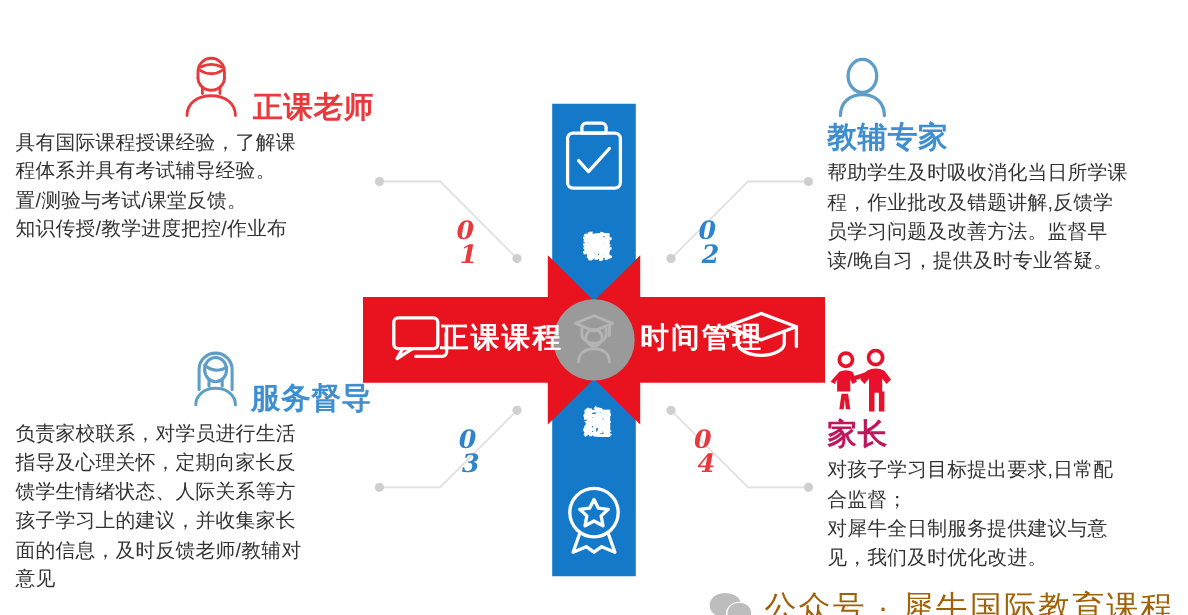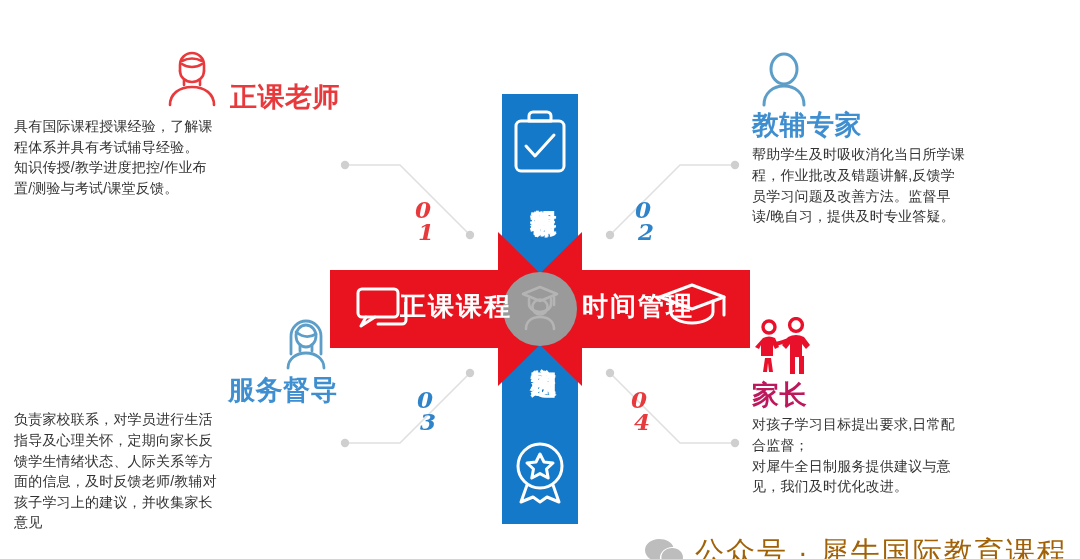--- a/index.html
+++ b/index.html
@@ -22,21 +22,21 @@
   .q-head.right{justify-content:flex-start;}
   .q-head.left{justify-content:flex-end;}
   .q-icon{width:64px;height:64px;display:block;flex:0 0 auto;}
   .q-title{
     font-size:27px;line-height:1.05;font-weight:700;
     letter-spacing:.5px;white-space:nowrap;
   }
   .q-title.red{color:#e8393c;}
   .q-title.blue{color:#3f8fd0;}
   .q-body{
-    font-size:14px;line-height:1.47;color:#333333;
+    font-size:18px;line-height:1.47;color:#333333;
     letter-spacing:.2px;margin-top:5px;
   }
   .q-body p{margin:0;}
 
   
   #quad-main-teacher{left:14px;top:8px;text-align:left;}
   #quad-main-teacher .q-head{justify-content:flex-end;margin-right:4px;}
   
   #quad-assistant-expert{left:752px;top:8px;text-align:left;}
   
@@ -123,22 +123,22 @@
         <path d="M22 14 q10 -5 20 0"></path>
         <path d="M20 24 a12 11 0 0 0 24 0"></path>
         <path d="M24 33 v5 M40 33 v5"></path>
         <path d="M10 58 c0 -11 9 -18 22 -18 s22 7 22 18"></path>
       </svg>
       <div class="q-title red">正课老师</div>
     </div>
     <div class="q-body">
       <p>具有国际课程授课经验，了解课</p>
       <p>程体系并具有考试辅导经验。</p>
+      <p>置/测验与考试/课堂反馈。</p>
       <p>知识传授/教学进度把控/作业布</p>
-      <p>置/测验与考试/课堂反馈。</p>
     </div>
   </div>
 
   <div class="quad" id="quad-assistant-expert">
     <div class="q-head right">
       <div style="display:flex;flex-direction:column;align-items:flex-start;">
         <svg class="q-icon" viewBox="0 0 64 64" fill="none" stroke="#5d9ec9" stroke-width="3" stroke-linecap="round" stroke-linejoin="round">
           <ellipse cx="32" cy="22" rx="13" ry="15"></ellipse>
           <path d="M12 58 c0 -12 9 -19 20 -19 s20 7 20 19"></path>
         </svg>
@@ -148,37 +148,37 @@
     <div class="q-body">
       <p>帮助学生及时吸收消化当日所学课</p>
       <p>程，作业批改及错题讲解,反馈学</p>
       <p>员学习问题及改善方法。监督早</p>
       <p>读/晚自习，提供及时专业答疑。</p>
     </div>
   </div>
 
   <div class="quad" id="quad-service-supervisor">
     <div class="q-head left">
-      <div style="display:flex;flex-direction:column;align-items:flex-end;">
+      <div style="display:flex;align-items:flex-end;">
         <svg class="q-icon" viewBox="0 0 64 64" fill="none" stroke="#5d9ec9" stroke-width="2.8" stroke-linecap="round" stroke-linejoin="round">
           <path d="M17 42 V24 a15 15 0 0 1 30 0 v18"></path>
           <path d="M22 24 a10 11 0 0 0 20 0 a10 11 0 0 0 -20 0"></path>
           <path d="M22 20 q10 8 20 2"></path>
           <path d="M26 33 v6 M38 33 v6"></path>
           <path d="M14 56 c0 -9 8 -15 18 -15 s18 6 18 15"></path>
         </svg>
         <div class="q-title blue">服务督导</div>
       </div>
     </div>
     <div class="q-body">
       <p>负责家校联系，对学员进行生活</p>
       <p>指导及心理关怀，定期向家长反</p>
       <p>馈学生情绪状态、人际关系等方</p>
+      <p>孩子学习上的建议，并收集家长</p>
       <p>面的信息，及时反馈老师/教辅对</p>
-      <p>孩子学习上的建议，并收集家长</p>
       <p>意见</p>
     </div>
   </div>
 
   <div class="quad" id="quad-parent">
     <div class="q-head right">
       <div style="display:flex;flex-direction:column;align-items:flex-start;">
         <svg class="q-icon" viewBox="0 0 64 64" fill="#e8102a">
           <circle cx="17" cy="10" r="6" fill="none" stroke="#e8102a" stroke-width="3.4"></circle>
           <path d="M11 21 q6 -3 12 0 l4 9 l-4 2 l-2 -4 v11 h-12 v-11 l-2 4 l-4 -2 z"></path>

